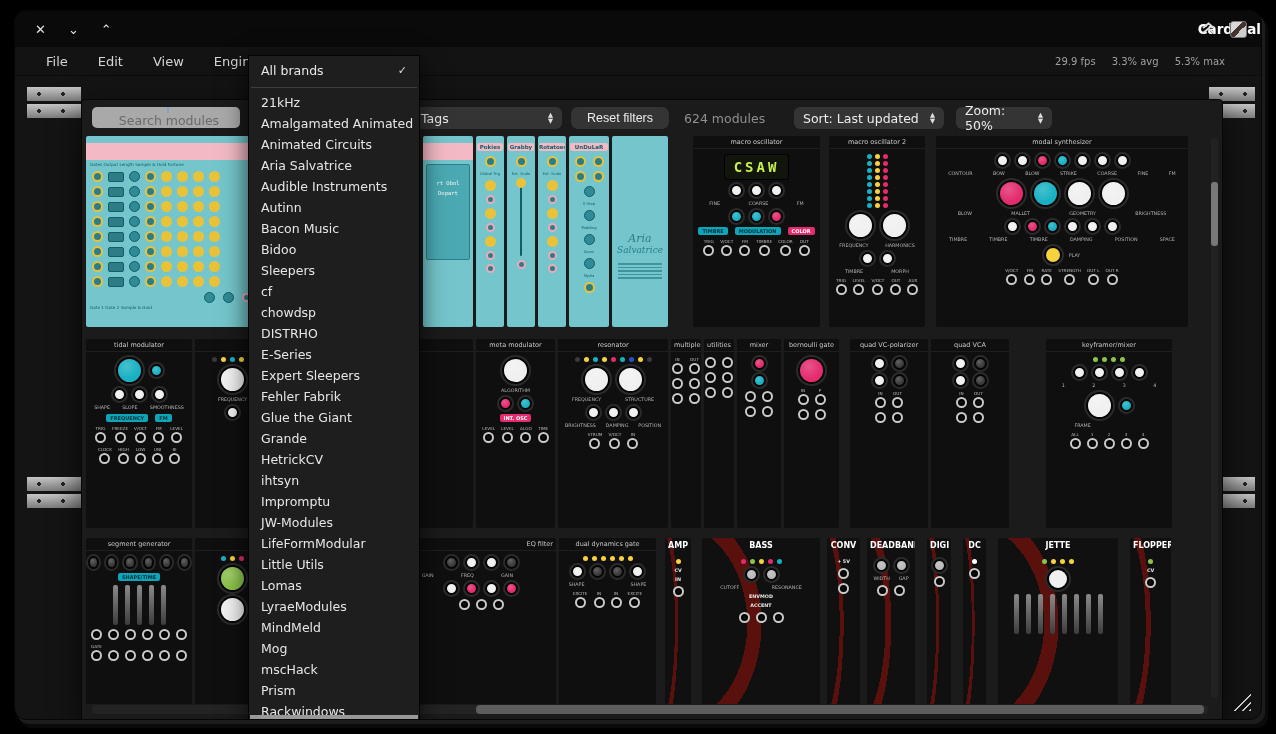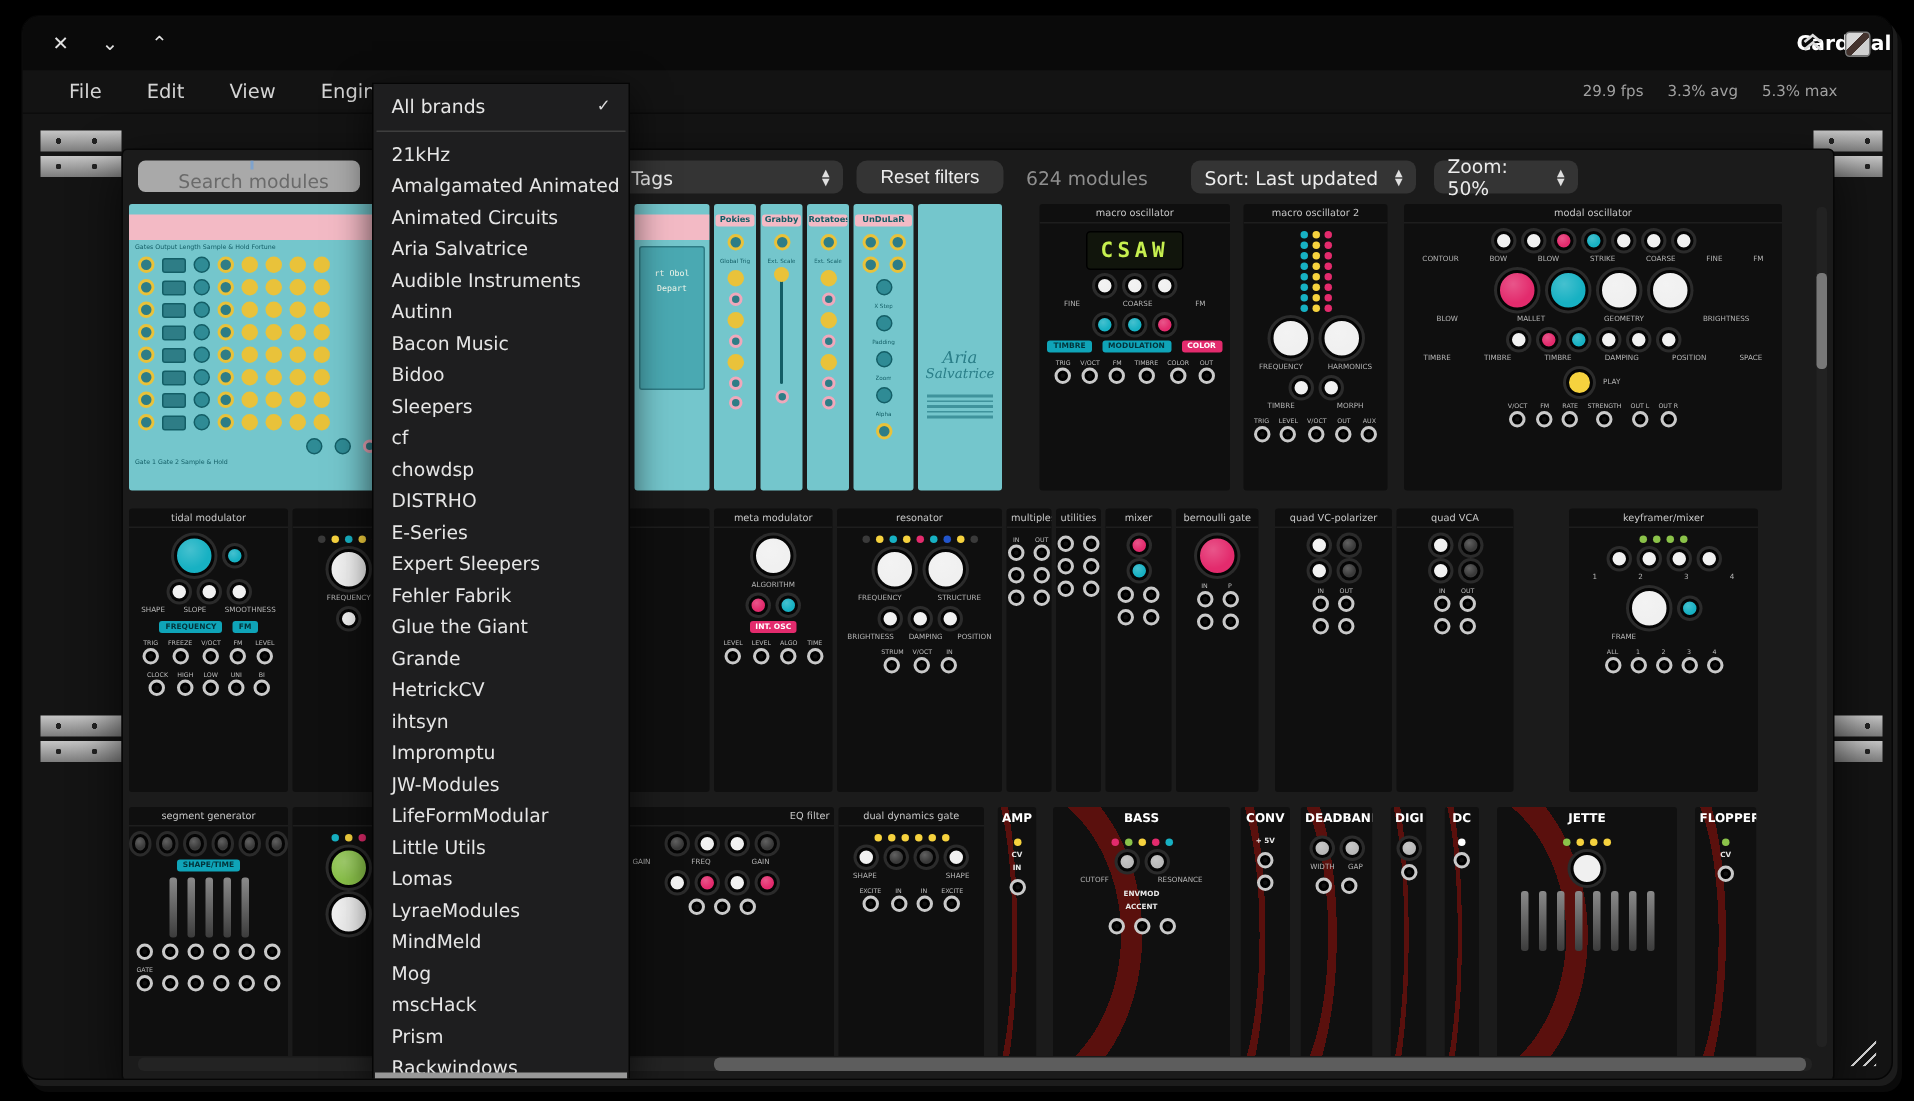--- a/index.html
+++ b/index.html
@@ -501,21 +501,21 @@
                   <div class="jack"></div>
                 </div>
                 <div class="jcell">
                   <div class="jlabel">AUX</div>
                   <div class="jack"></div>
                 </div>
               </div>
             </div>
           </div>
           <div class="module" style="width: 252px; margin-left: 8px;">
-            <div class="m-title">modal oscillator</div>
+            <div class="m-title">modal synthesizer</div>
             <div class="m-body">
               <div class="krow">
                 <div class="knob k13" style="background: radial-gradient(circle at 38% 32%, rgba(255, 255, 255, 0.2), rgba(0, 0, 0, 0) 60%), rgb(240, 240, 240);"></div>
                 <div class="knob k13" style="background: radial-gradient(circle at 38% 32%, rgba(255, 255, 255, 0.2), rgba(0, 0, 0, 0) 60%), rgb(240, 240, 240);"></div>
                 <div class="knob k13" style="background: radial-gradient(circle at 38% 32%, rgba(255, 255, 255, 0.2), rgba(0, 0, 0, 0) 60%), rgb(227, 43, 109);"></div>
                 <div class="knob k13" style="background: radial-gradient(circle at 38% 32%, rgba(255, 255, 255, 0.2), rgba(0, 0, 0, 0) 60%), rgb(23, 177, 195);"></div>
                 <div class="knob k13" style="background: radial-gradient(circle at 38% 32%, rgba(255, 255, 255, 0.2), rgba(0, 0, 0, 0) 60%), rgb(240, 240, 240);"></div>
                 <div class="knob k13" style="background: radial-gradient(circle at 38% 32%, rgba(255, 255, 255, 0.2), rgba(0, 0, 0, 0) 60%), rgb(240, 240, 240);"></div>
                 <div class="knob k13" style="background: radial-gradient(circle at 38% 32%, rgba(255, 255, 255, 0.2), rgba(0, 0, 0, 0) 60%), rgb(240, 240, 240);"></div>
               </div>

